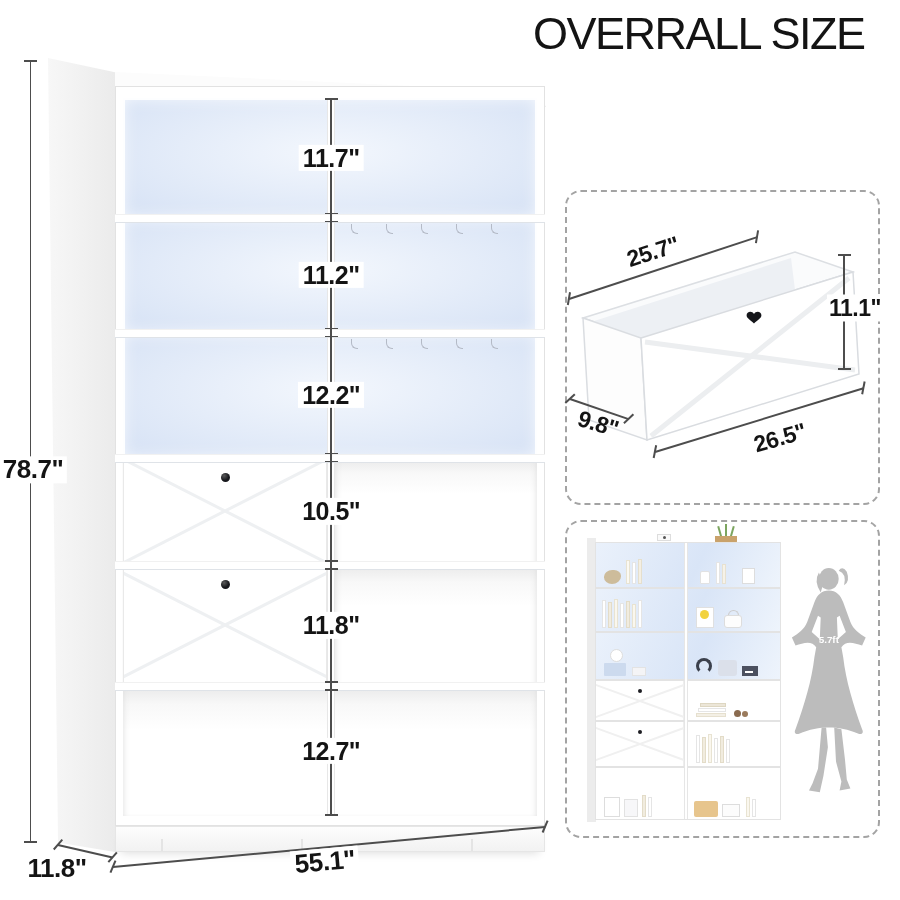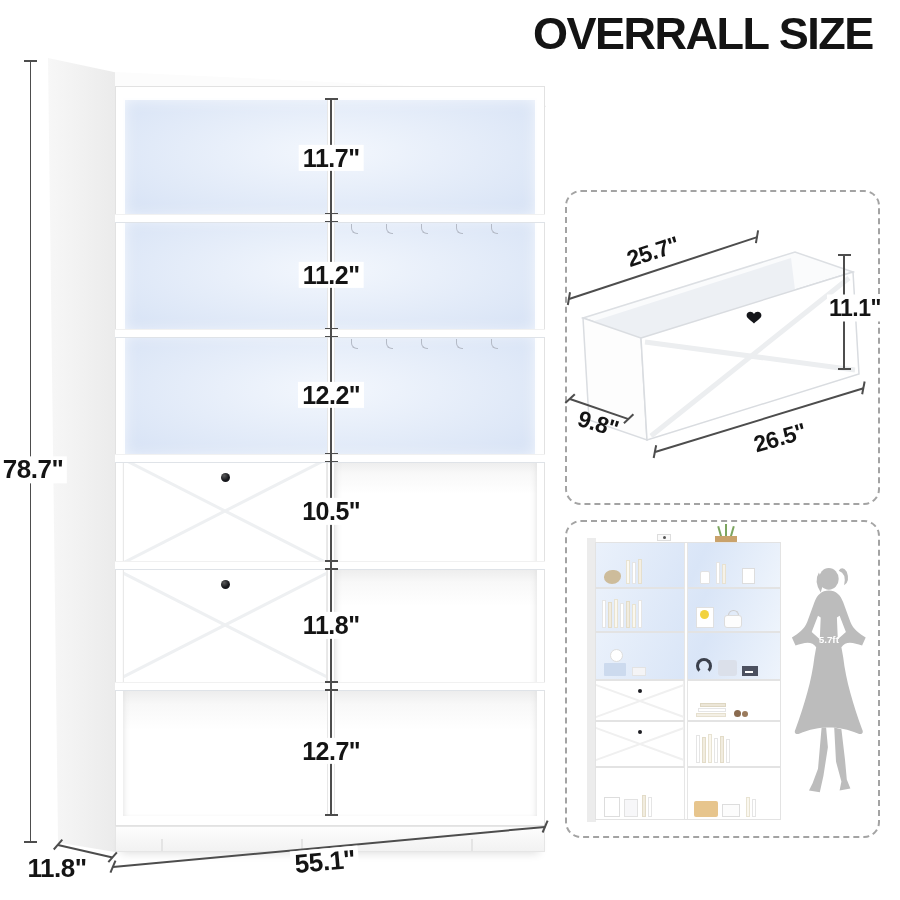--- a/index.html
+++ b/index.html
@@ -3,21 +3,21 @@
 <meta charset="utf-8">
 <style>
   :root{ }
   *{box-sizing:border-box;}
   html,body{margin:0;padding:0;background:#fff;}
   body{font-family:"Liberation Sans","DejaVu Sans",sans-serif;}
   #stage{position:relative;width:900px;height:900px;background:#fff;overflow:hidden;margin:0 auto;}
 
   
   #page-title{position:absolute;left:533px;top:8px;width:360px;margin:0;
-    font-size:45px;font-weight:700;letter-spacing:-1.5px;color:var(--c-text-dark,#111);}
+    font-size:45px;font-weight:400;letter-spacing:-1.5px;color:var(--c-text-dark,#111);}
 
   
   .side-panel{position:absolute;left:48px;top:58px;width:67px;height:794px;
     background:linear-gradient(90deg,#f7f7f7,#ebebeb);
     clip-path:polygon(0 0,100% 1.8%,100% 100%,15% 98.8%);}
   .top-band{position:absolute;left:115px;top:72px;width:430px;height:36px;background:#fcfcfc;
     clip-path:polygon(0 0,100% 56%,100% 95%,0 40%);border:0;}
   .top-wing{position:absolute;left:428px;top:86px;width:118px;height:24px;background:#e9e9e9;
     clip-path:polygon(0 46%,90% 0,100% 88%);}
   .cabinet-front{position:absolute;left:115px;top:86px;width:430px;height:740px;background:#fff;

